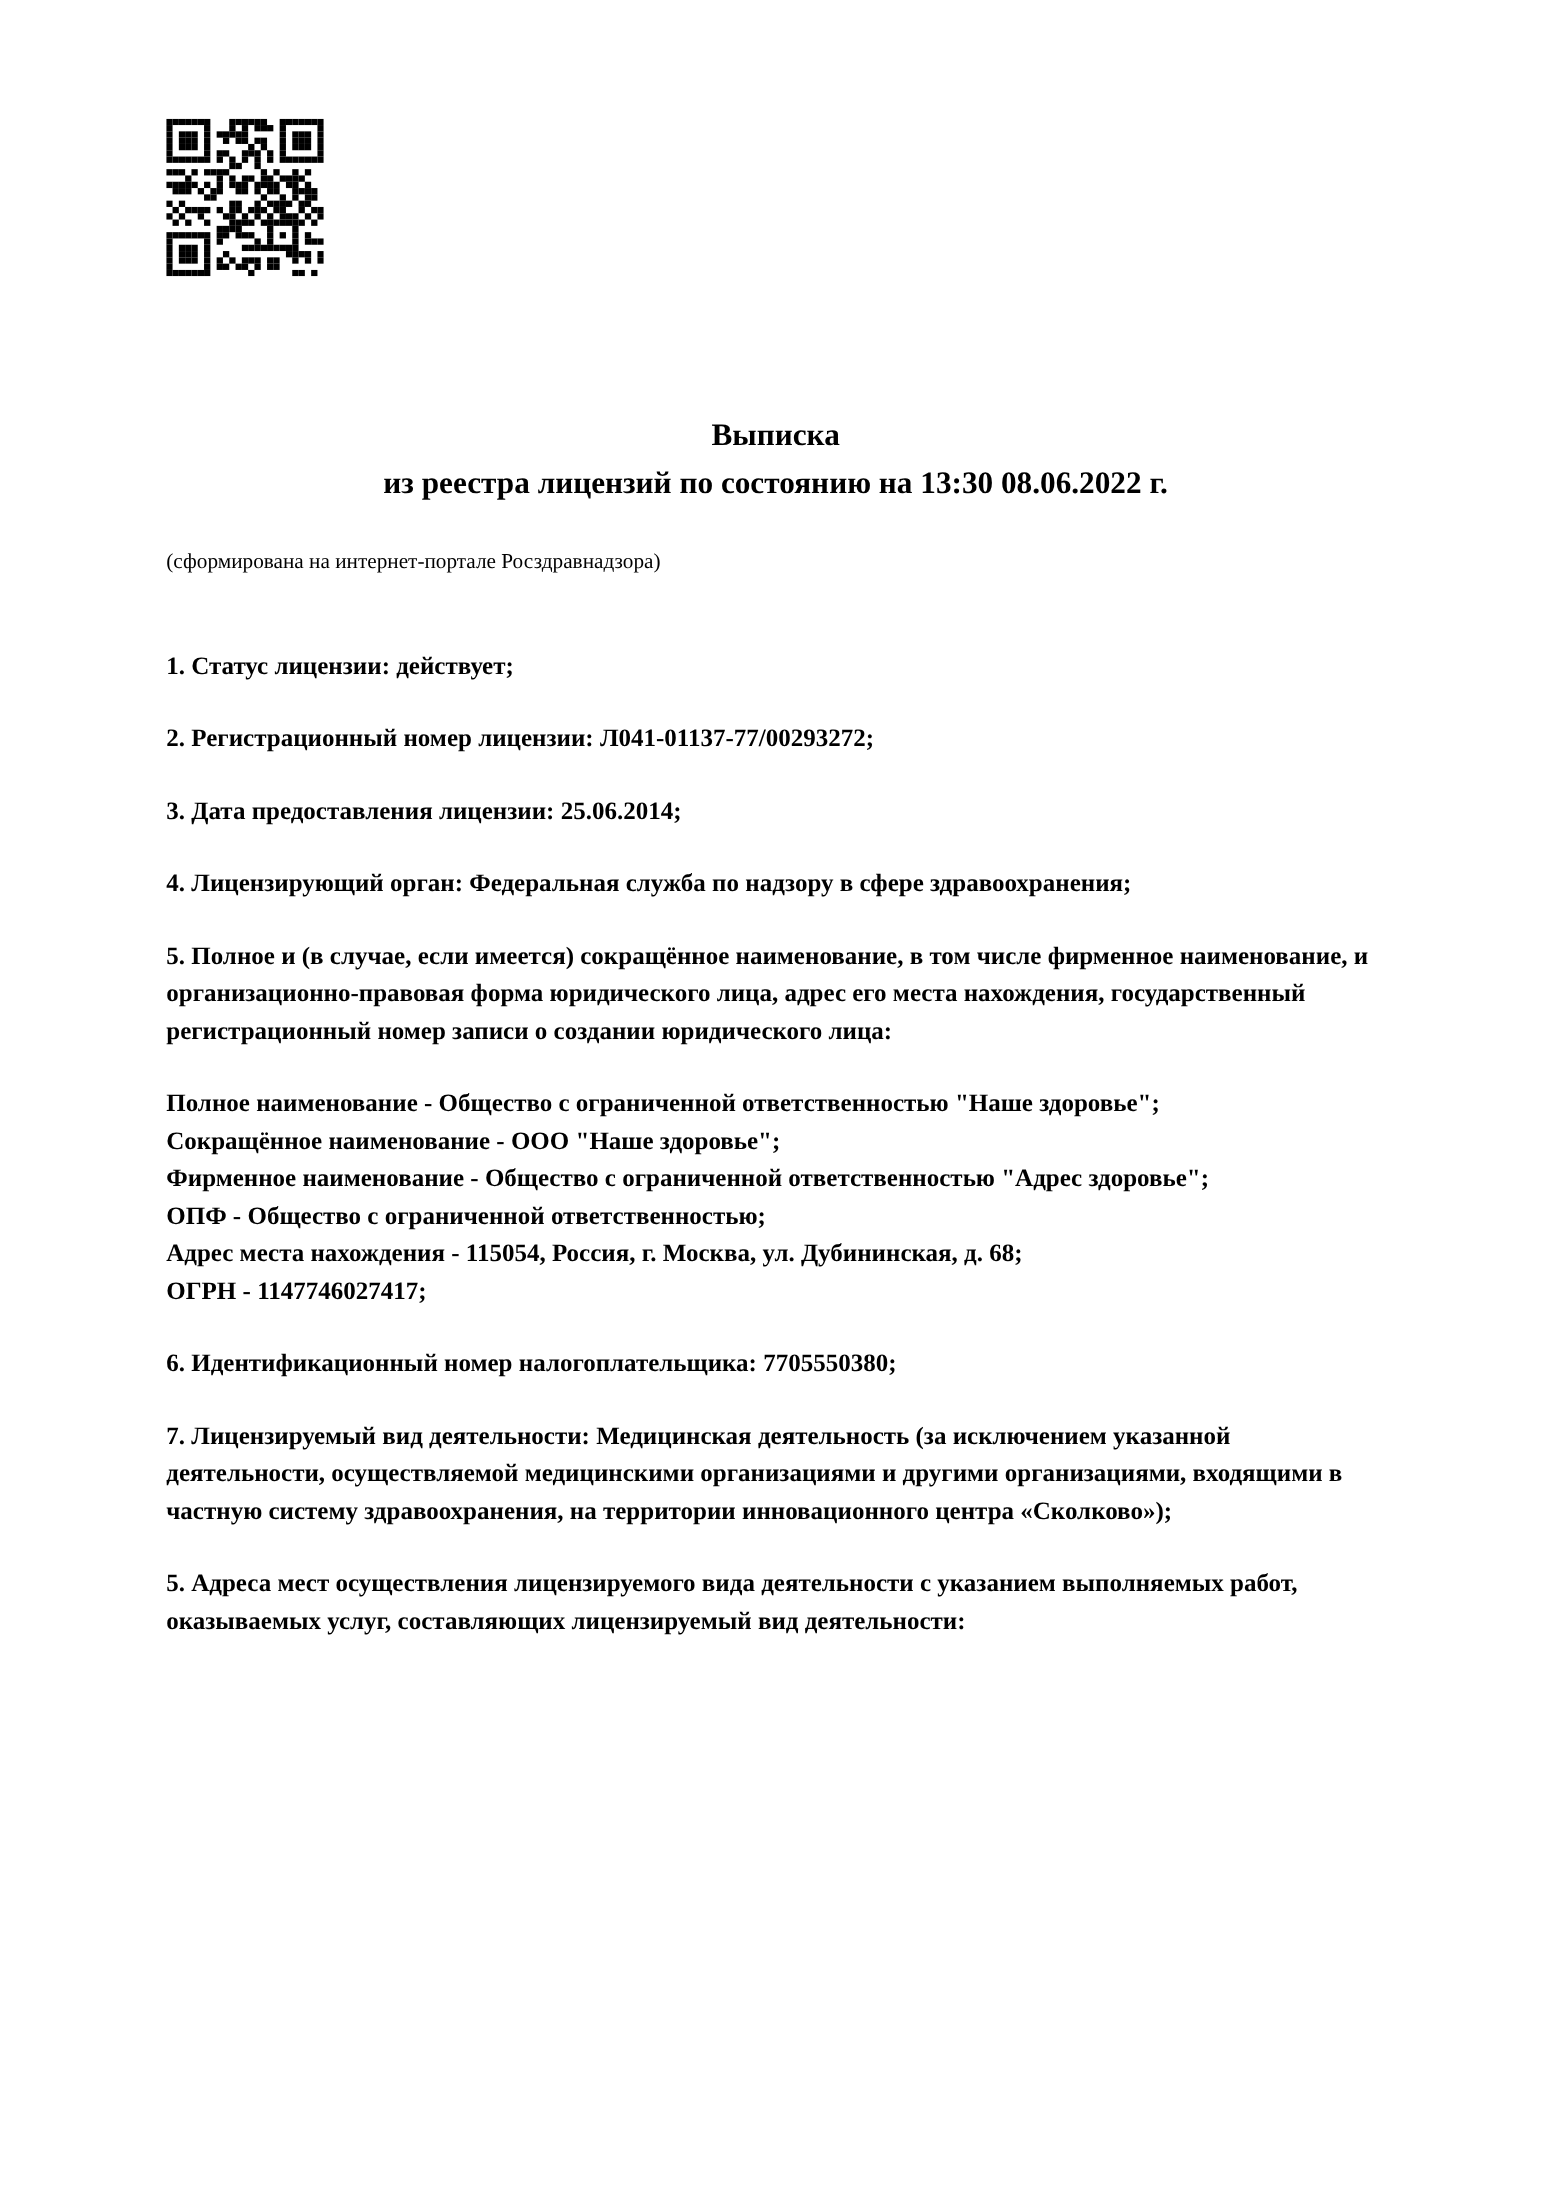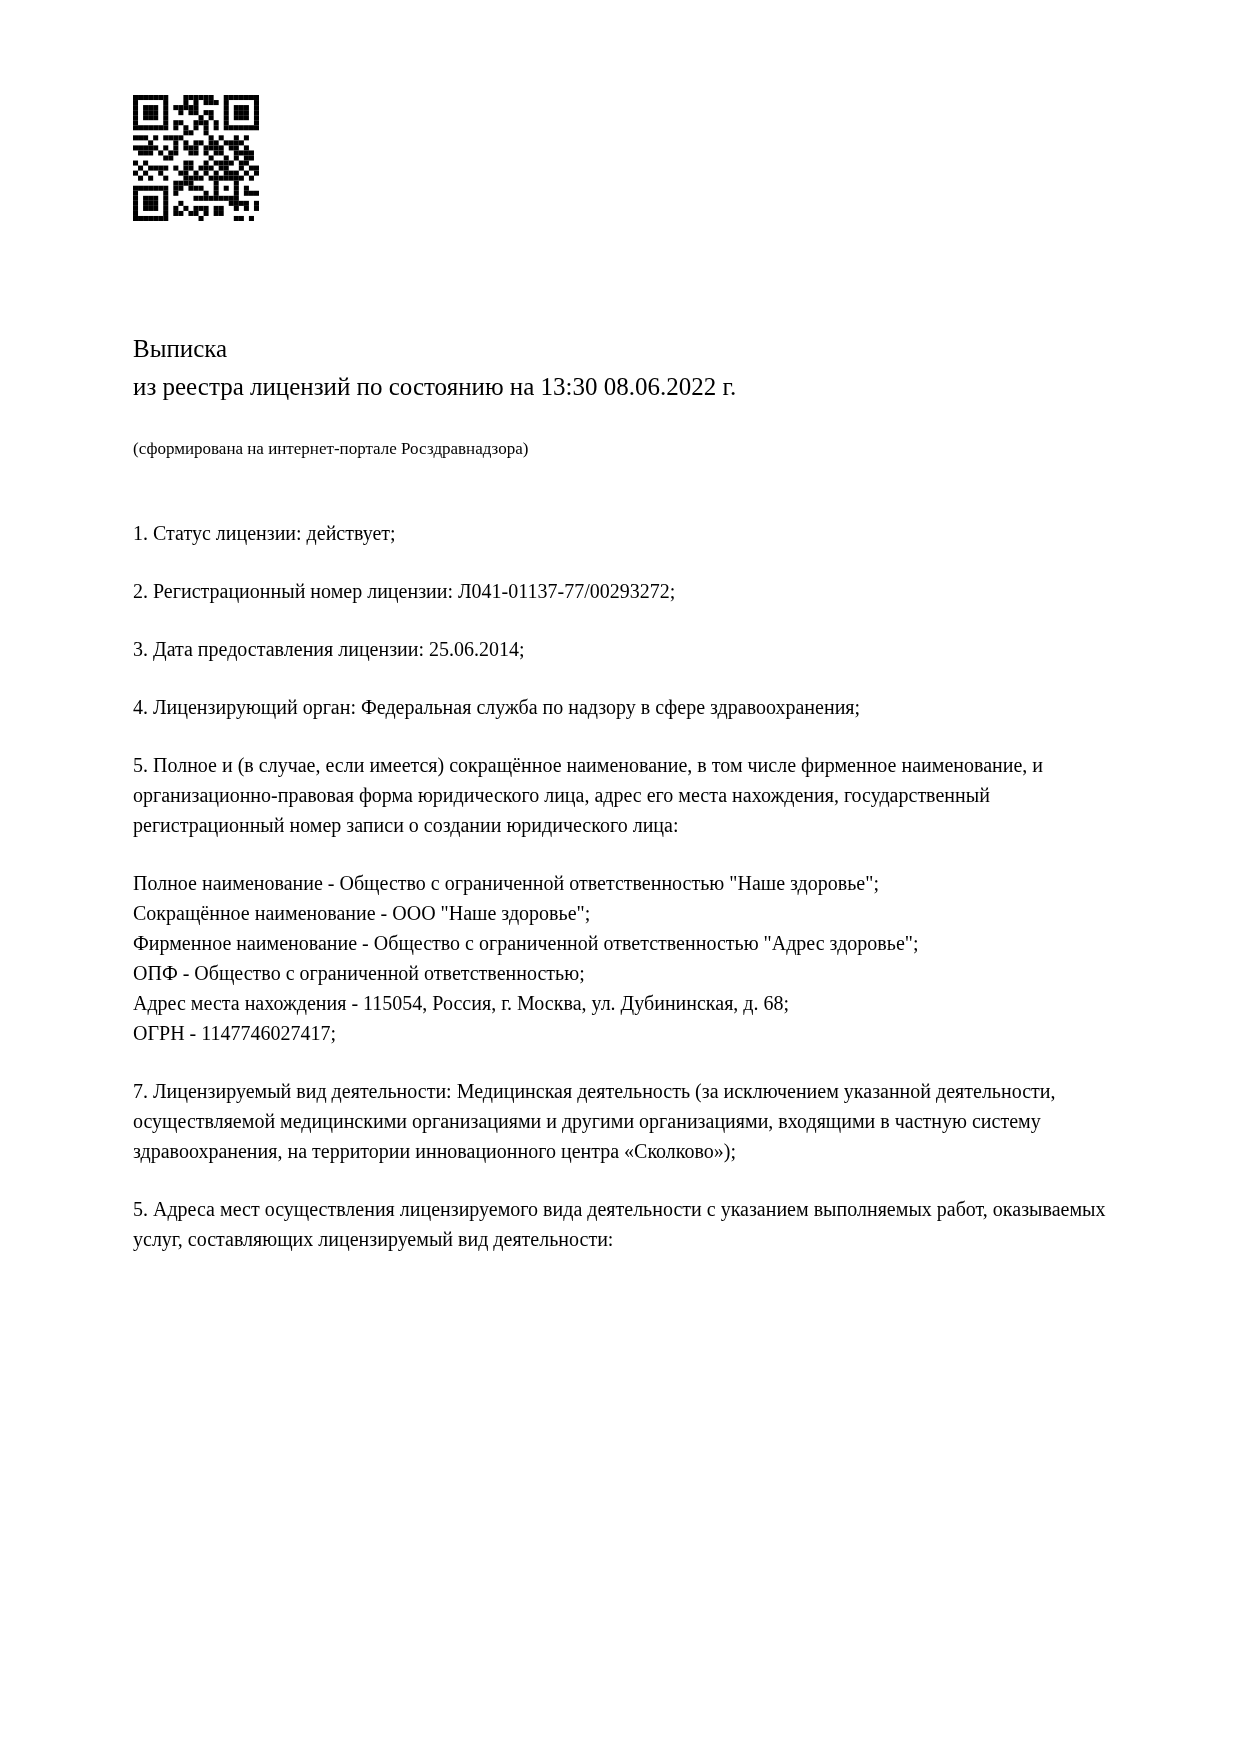--- a/index.html
+++ b/index.html
@@ -20,35 +20,37 @@
     height: 126px;
   }
   .qr svg { display: block; width: 100%; height: 100%; }
   .content {
     position: absolute;
     left: 133px;
     top: 330px;
     width: 975px;
   }
   .title-block {
-    font-weight: normal;
+    text-align: center;
+    font-weight: bold;
     font-size: 25px;
     line-height: 38px;
   }
   .subtitle {
     text-align: left;
     font-size: 17px;
     line-height: 22px;
     margin-top: 32px;
     padding-right: 51px;
   }
   .paragraphs {
     margin-top: 58px;
     font-size: 20px;
     line-height: 30px;
+    font-weight: bold;
   }
   .para { margin-bottom: 28px; }
   .para:last-child { margin-bottom: 0; }
 </style>
 <title>Выписка</title></head>
 <body style="background: rgb(255, 255, 255); color: rgb(0, 0, 0);">
 
 <div class="qr">
   <svg id="qr-svg" viewBox="0 0 125 125" xmlns="http://www.w3.org/2000/svg">
       <rect x="0" y="0" width="125" height="125" fill="#ffffff"></rect>
@@ -390,19 +392,22 @@
       </div>
       <div class="para">
         <div class="line">Полное наименование - Общество с ограниченной ответственностью "Наше здоровье";</div>
         <div class="line">Сокращённое наименование - ООО "Наше здоровье";</div>
         <div class="line">Фирменное наименование - Общество с ограниченной ответственностью "Адрес здоровье";</div>
         <div class="line">ОПФ - Общество с ограниченной ответственностью;</div>
         <div class="line">Адрес места нахождения - 115054, Россия, г. Москва, ул. Дубининская, д. 68;</div>
         <div class="line">ОГРН - 1147746027417;</div>
       </div>
       <div class="para">
+        <div class="line">6. Идентификационный номер налогоплательщика: 7705550380;</div>
+      </div>
+      <div class="para">
         <div class="line">7. Лицензируемый вид деятельности: Медицинская деятельность (за исключением указанной деятельности, осуществляемой медицинскими организациями и другими организациями, входящими в частную систему здравоохранения, на территории инновационного центра «Сколково»);</div>
       </div>
       <div class="para">
         <div class="line">5. Адреса мест осуществления лицензируемого вида деятельности с указанием выполняемых работ, оказываемых услуг, составляющих лицензируемый вид деятельности:</div>
       </div>
     </div>
 </div>
 
 </body></html>

